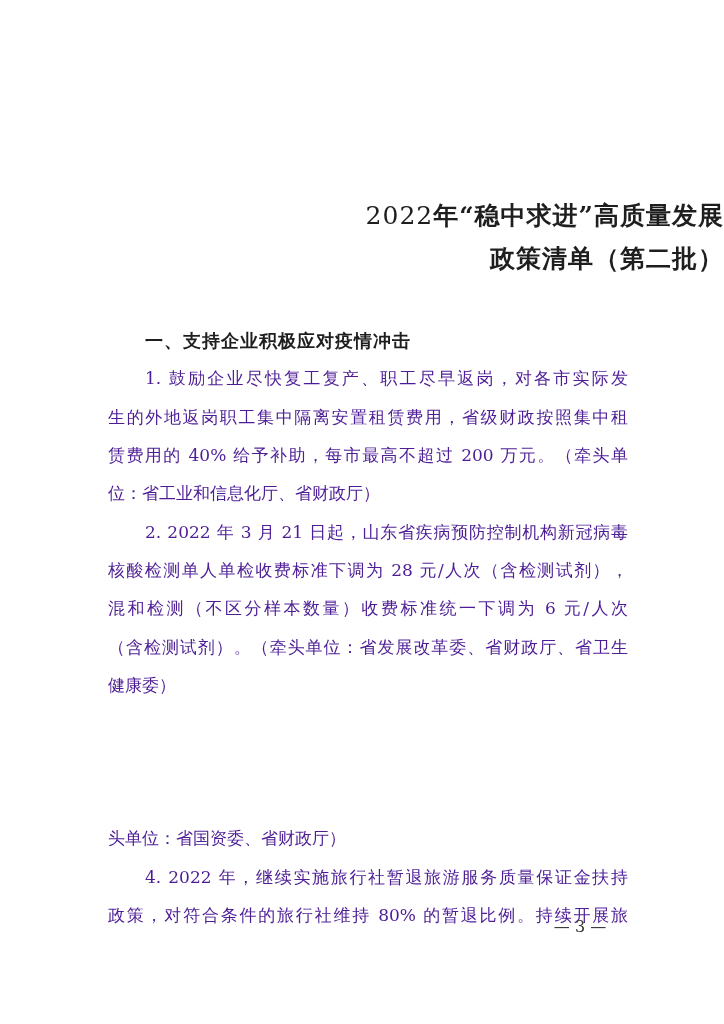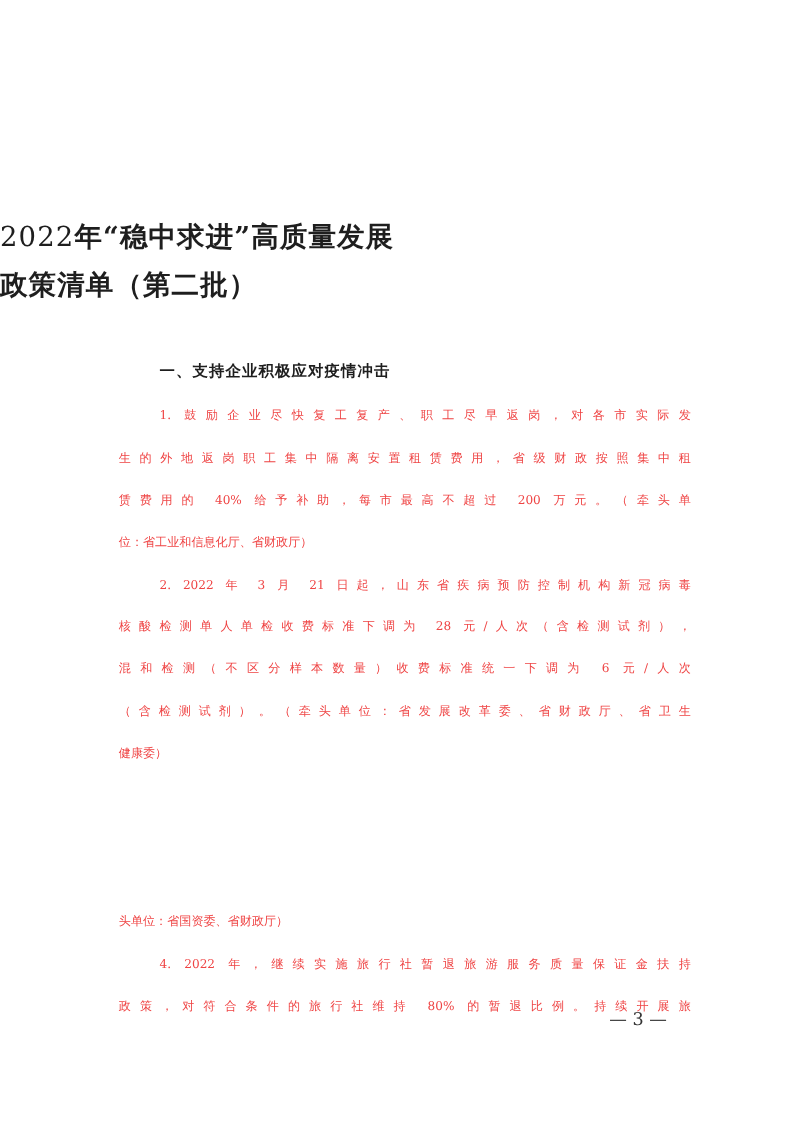--- a/index.html
+++ b/index.html
@@ -6,38 +6,38 @@
   body {
     width: 724px; height: 1024px;
     background: #ffffff;
     position: relative;
     overflow: hidden;
     font-family: "DejaVu Serif", "Liberation Serif", serif;
     color: #2a2a2a;
   }
   .page { position: absolute; left: 0; top: 0; width: 724px; height: 1024px; }
   .title {
-    position: absolute; left: 0; width: 724px; text-align: left;
+    position: absolute; left: 0; width: 724px; text-align: right;
     font-size: 25px; font-weight: bold; color: #1e1e1e; letter-spacing: 1px;
     white-space: nowrap;
   }
   .title1 { top: 199px; }
   .title2 { top: 242px; }
   .title .num { font-weight: normal; }
   .section-heading {
     position: absolute; left: 145px; top: 329px;
     font-family: "DejaVu Sans", "Liberation Sans", sans-serif;
-    font-weight: bold; font-size: 14px; color: #1e1e1e; letter-spacing: 1px;
+    font-weight: bold; font-size: 18px; color: #1e1e1e; letter-spacing: 1px;
     white-space: nowrap;
   }
   .line {
     position: absolute; left: 108px; width: 520px;
-    font-size: 11px; line-height: 22px; white-space: nowrap;
+    font-size: 17px; line-height: 22px; white-space: nowrap;
     text-align: justify; text-align-last: justify;
-    color: #ef4444;
+    color: #4c1d95;
   }
   .line.indent { left: 145px; width: 483px; }
   .line.short { text-align-last: left; }
   .page-number {
     position: absolute; left: 540px; top: 917px; width: 80px; text-align: center;
     font-size: 16px; color: #333; white-space: nowrap;
   }
 </style>
 </head>
 <body>

